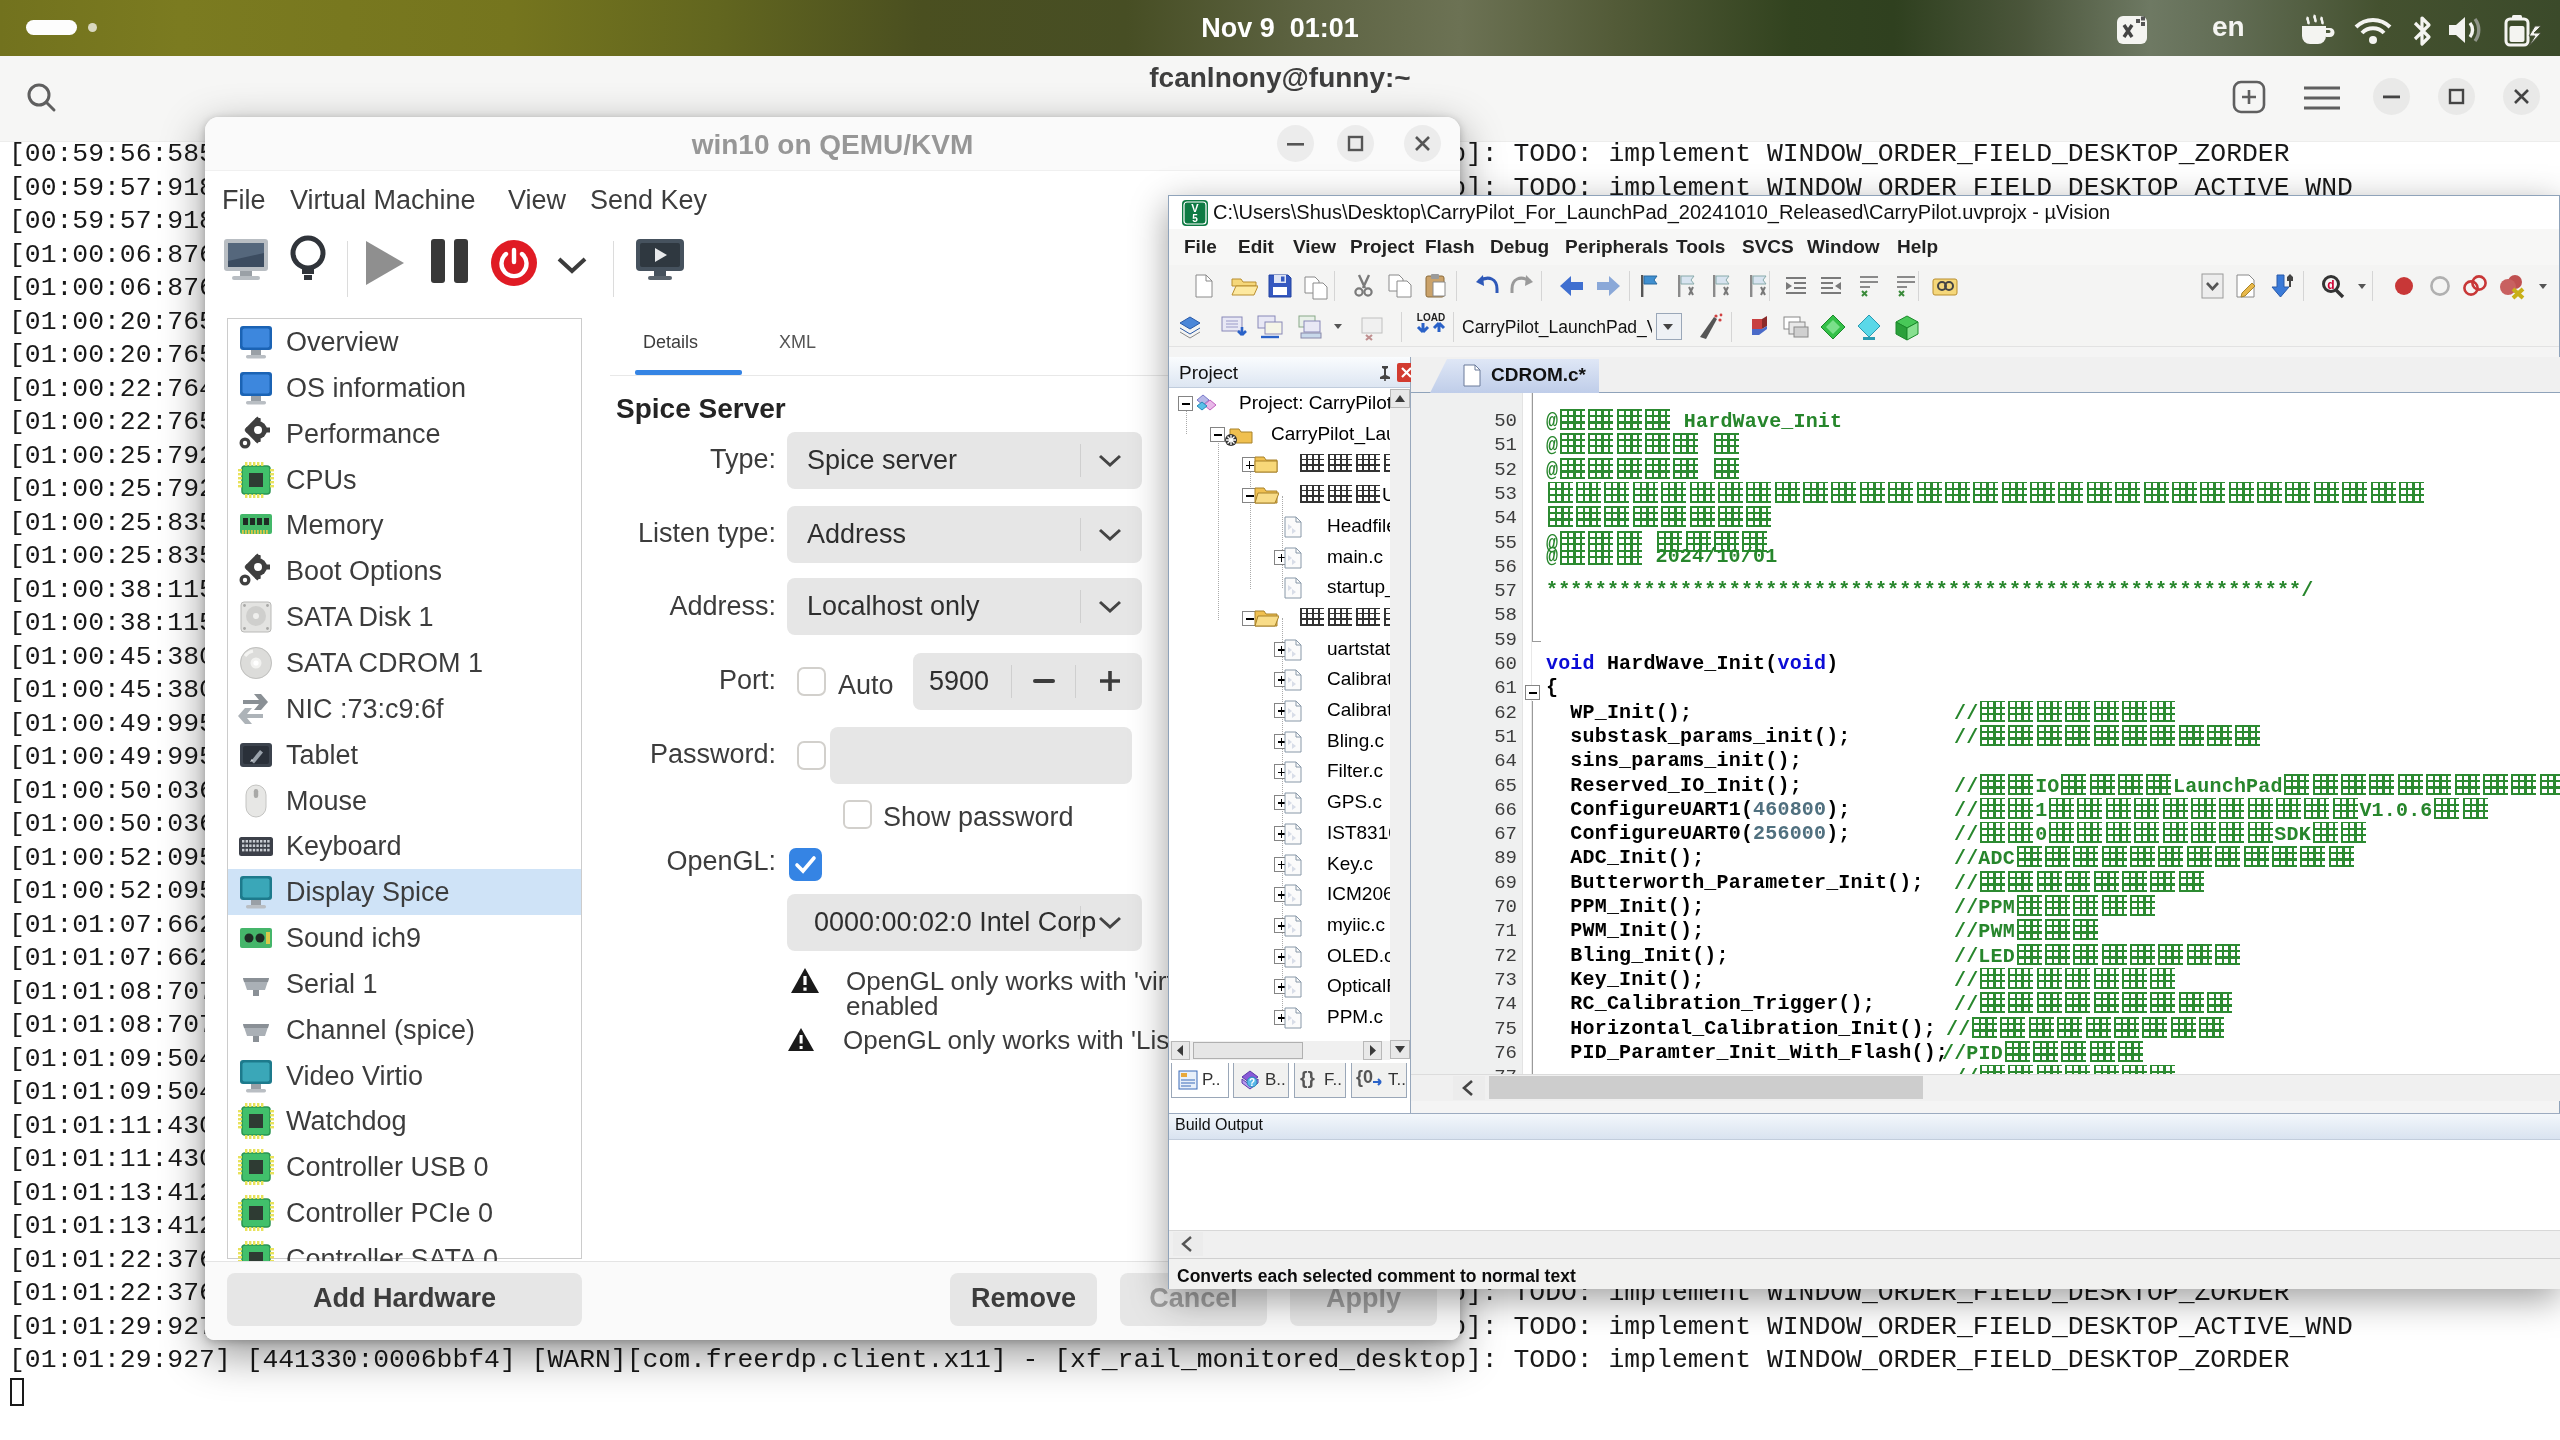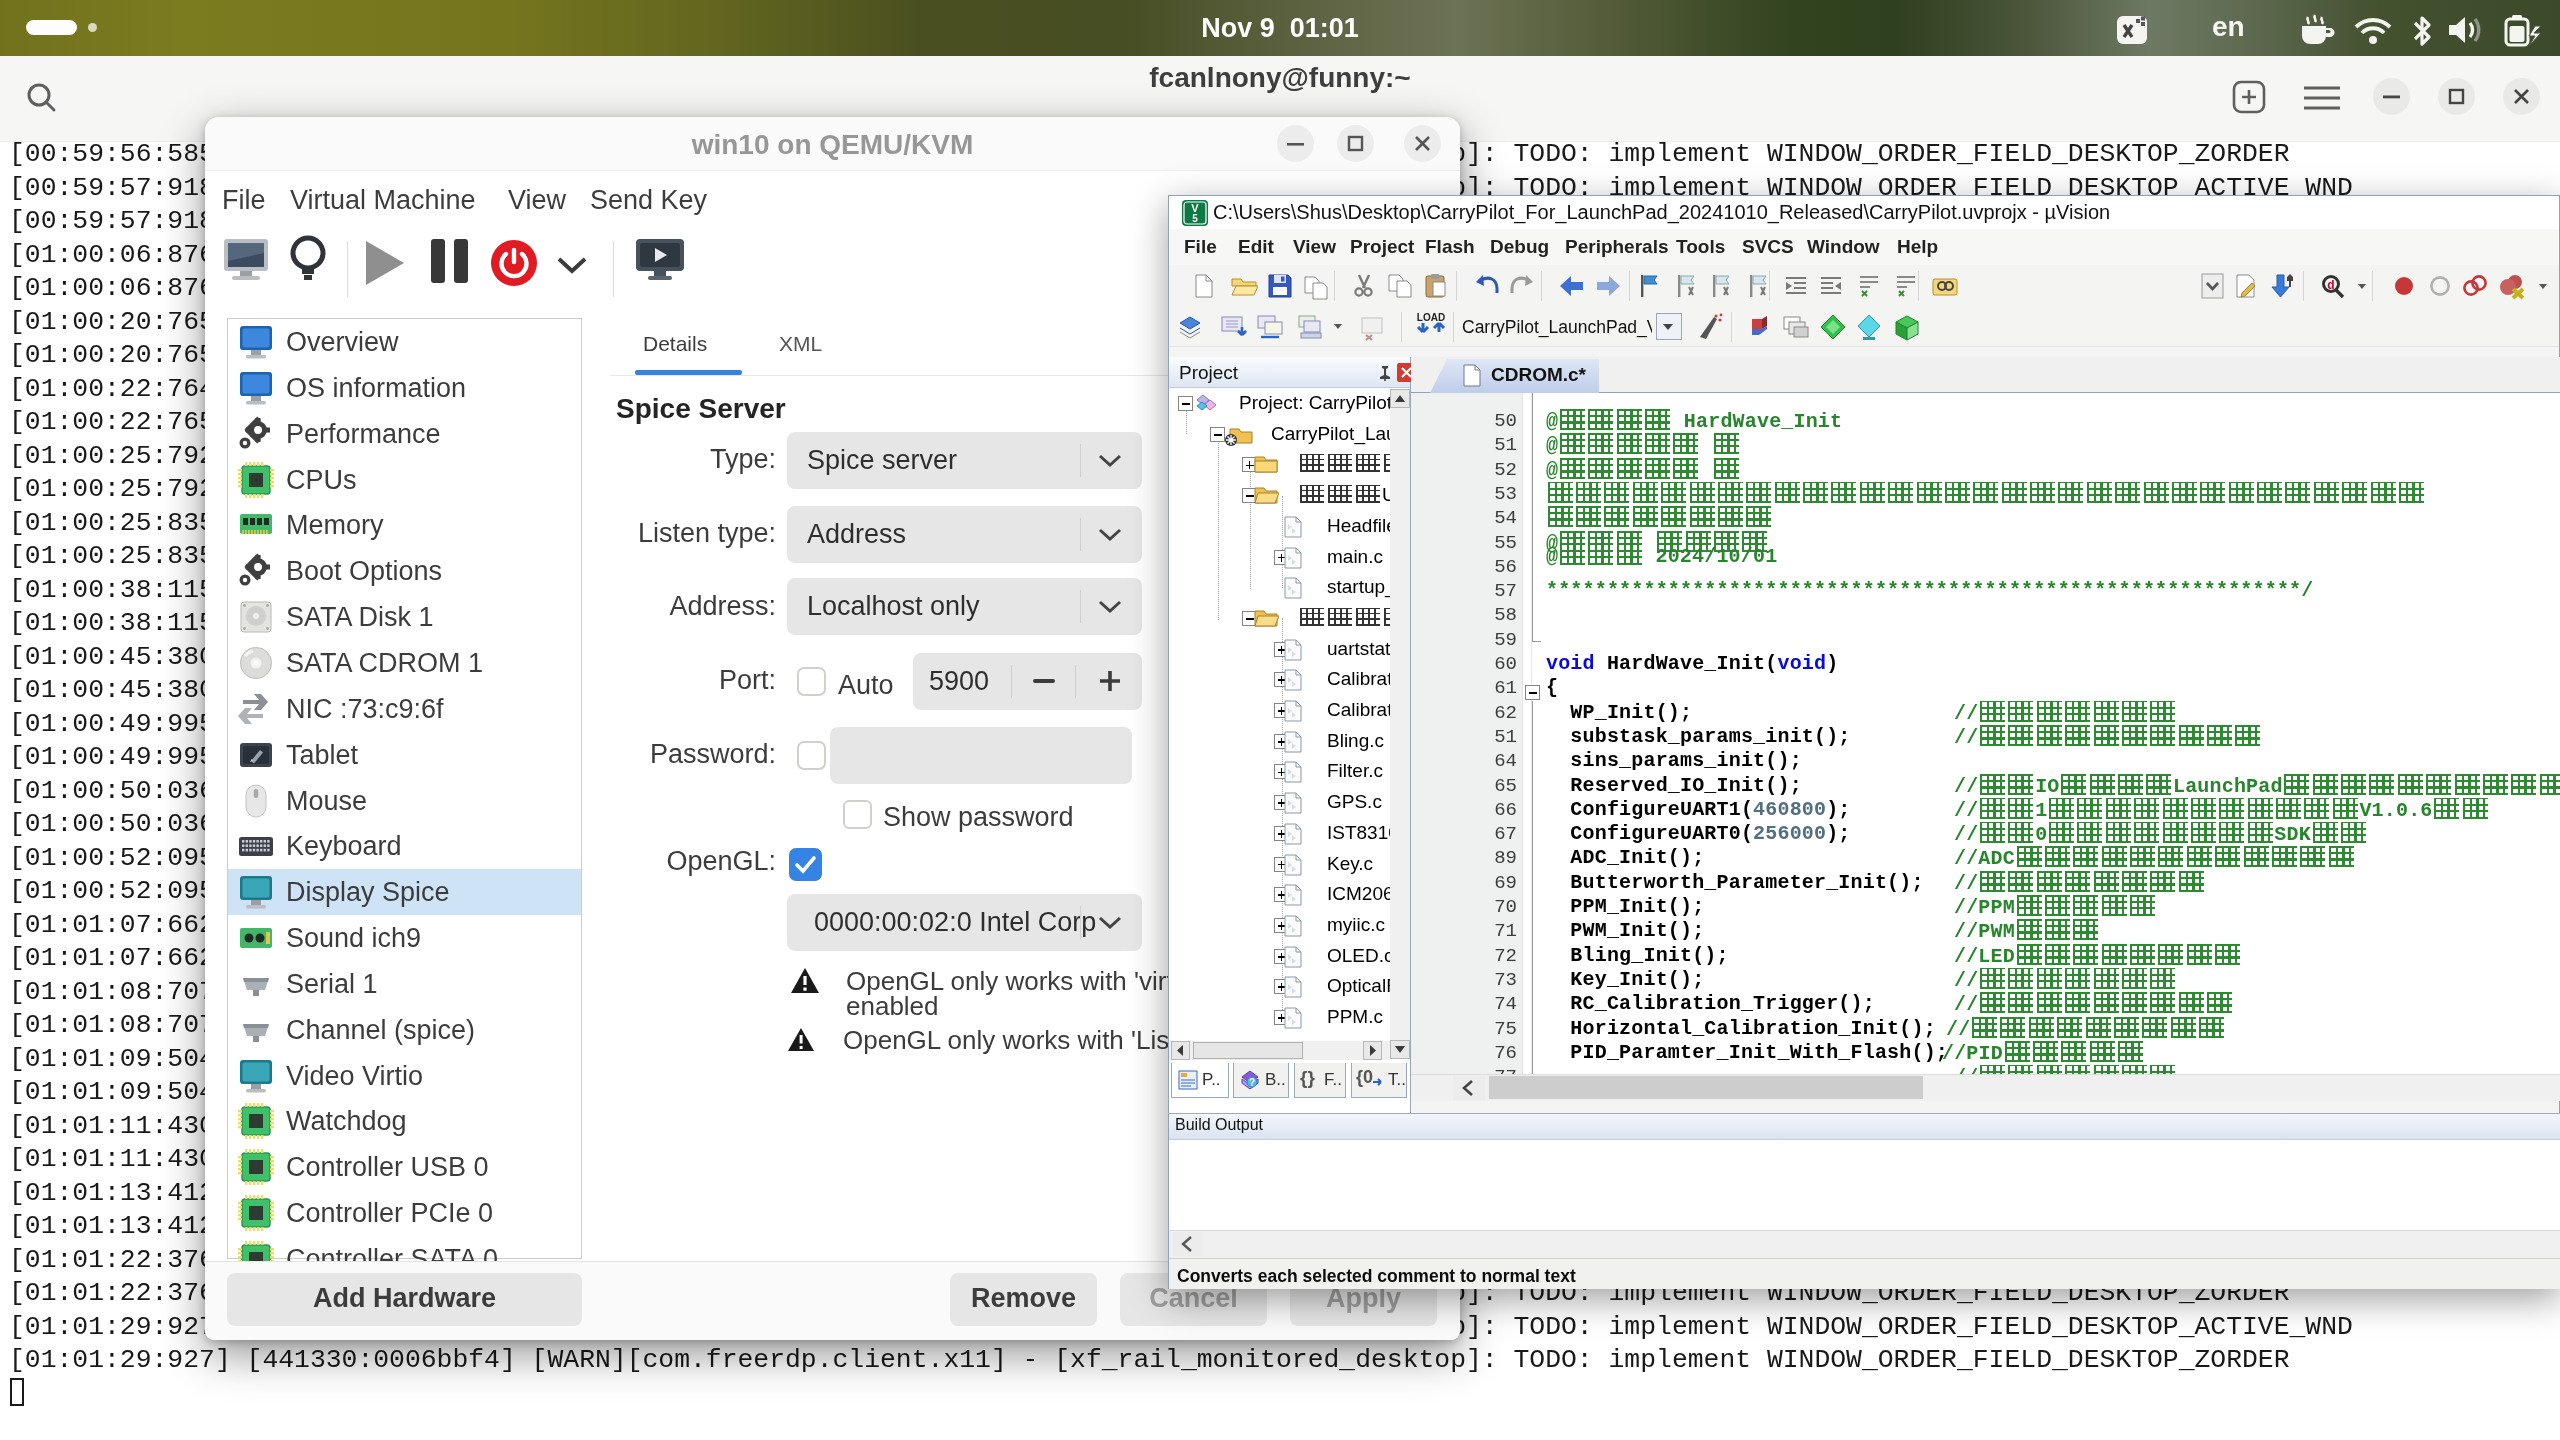--- a/index.html
+++ b/index.html
@@ -24,21 +24,21 @@
 #vm .wbtn{width:37px;height:37px;border-radius:19px;background:#ececec;top:8px}
 #vm .mi{top:68px;font-size:27px;color:#3d3d3d}
 #vm .tsep{width:1px;height:56px;background:#dcdcdc;top:124px}
 #vm .lbox{left:22px;top:201px;width:355px;height:941px;background:#fff;border:1px solid #ccc}
 #vm .row{position:absolute;left:0;width:353px;height:46px}
 #vm .row span{position:absolute;left:58px;top:8px;font-size:27px;color:#3c3c3c}
 #vm .sel{background:#cfe3f7}
 #vm .bbar{left:0;top:1144px;width:1255px;height:79px;background:#fafafa;border-top:1px solid #e4e4e4;border-radius:0 0 9px 9px}
 .vbtn{position:absolute;top:1156px;height:53px;background:#e6e6e6;border-radius:8px;font-weight:bold;font-size:27px;color:#3c3c3c;text-align:center;line-height:50px}
 
-#vm .tab{font-size:21px;top:215px}
+#vm .tab{font-size:18px;top:215px}
 #vm .tabline{left:405px;top:258px;width:850px;height:1px;background:#e8e8e8}
 #vm .tabul{left:430px;top:253px;width:107px;height:5px;background:#3584e4;border-radius:2px}
 .fl{position:absolute;font-size:27px;color:#3c3c3c;text-align:right;width:220px;left:351px}
 .combo{position:absolute;left:582px;width:355px;height:57px;background:#e6e6e6;border-radius:8px;font-size:27px;color:#2e2e2e}
 .combo i{position:absolute;left:20px;top:13px;font-style:normal;white-space:pre}
 .combo .sep{position:absolute;right:61px;top:12px;width:1px;height:33px;background:#cfcfcf}
 .cbx{position:absolute;width:29px;height:29px;border:2px solid #d2d0cc;border-radius:7px;background:#fff}
 .wt{position:absolute;font-size:26px;color:#3c3c3c}
 svg{display:block}
 .ic{position:absolute}

